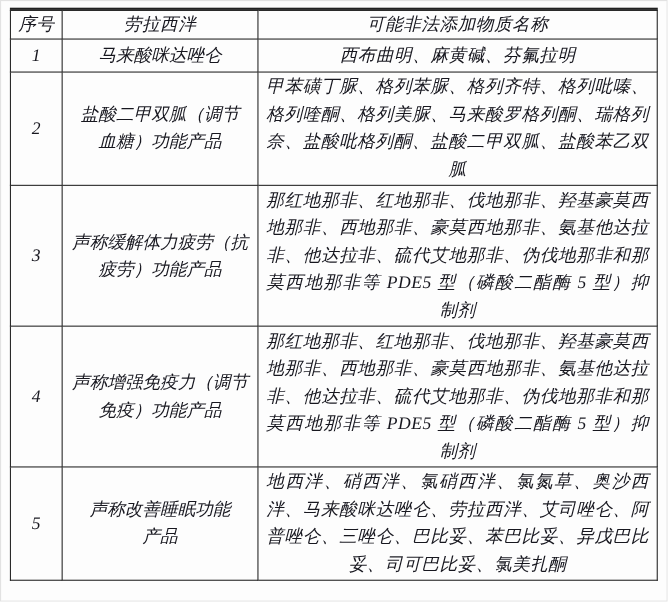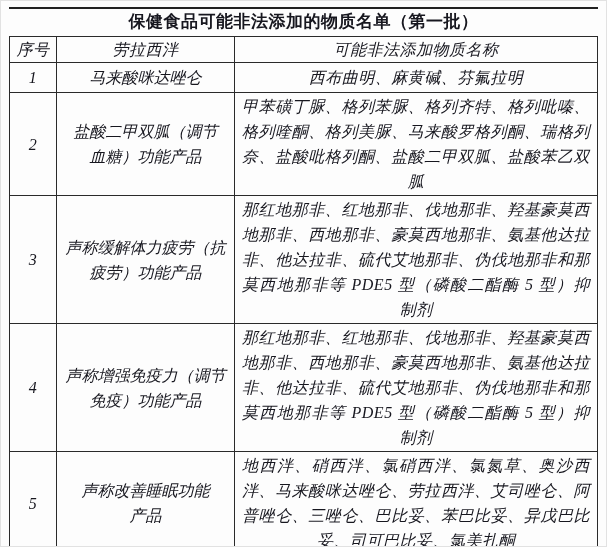--- a/index.html
+++ b/index.html
@@ -63,21 +63,20 @@
     text-align-last: center;
     padding: 1px 7px;
     margin-left: 24px;
   }
 </style>
 </head>
 <body>
 
 <div class="page">
   <div class="top-rule"></div>
-  <div class="doc-title">保健食品可能非法添加的物质名单（第一批）</div>
   <table class="main">
     <colgroup>
       <col class="c1">
       <col class="c2">
       <col class="c3">
     </colgroup>
     <thead>
       <tr>
         <th>序号</th>
         <th>劳拉西泮</th>

